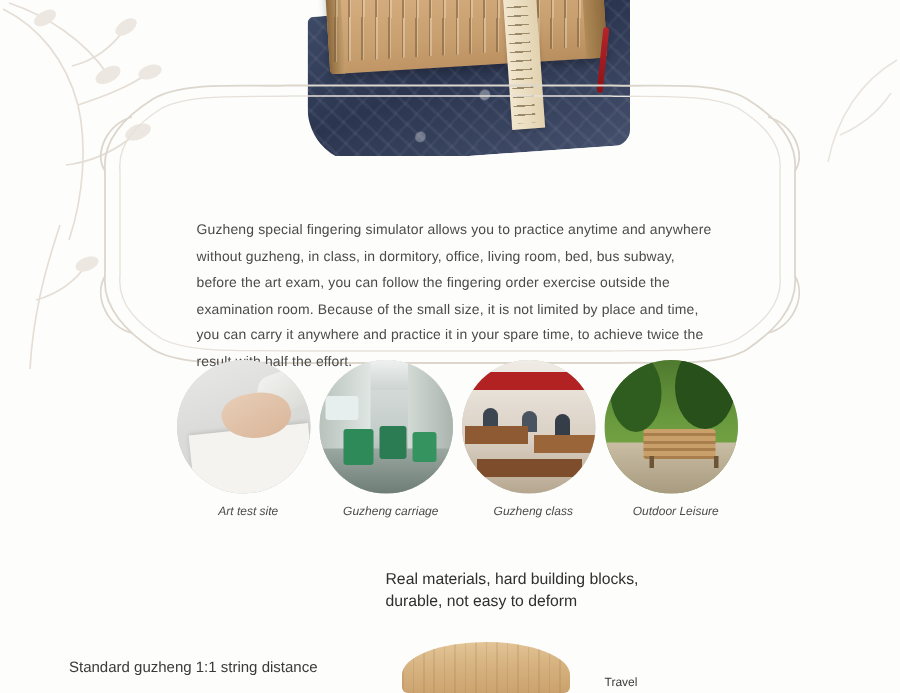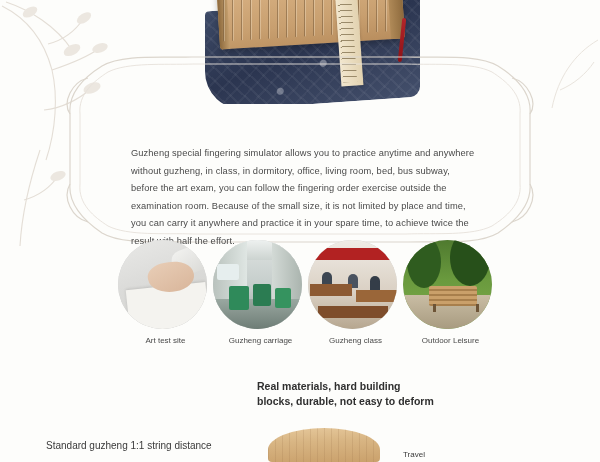--- a/index.html
+++ b/index.html
@@ -148,20 +148,21 @@
     letter-spacing: 0.1px;
   }
 
   
   .scenes {
     position: absolute;
     left: 118px;
     top: 240px;
     width: 388px;
     height: 112px;
+    font-style: italic;
   }
   .scene {
     position: absolute;
     top: 0;
     width: 95px;
     height: 95px;
   }
   .scene .circle {
     position: absolute;
     left: 0; top: 0;
@@ -240,21 +241,20 @@
 
   
   .lower-text {
     position: absolute;
     left: 257px;
     top: 379px;
     width: 180px;
     font-size: 10.5px;
     line-height: 14.5px;
     color: #2f2f2f;
-    font-weight: bold;
   }
   .wood-plank {
     position: absolute;
     left: 268px;
     top: 428px;
     width: 112px;
     height: 34px;
     background: linear-gradient(178deg, #e5c79a 0%, #d8b583 40%, #caa16c 100%);
     border-radius: 50% 50% 4px 4px / 22px 22px 4px 4px;
   }

